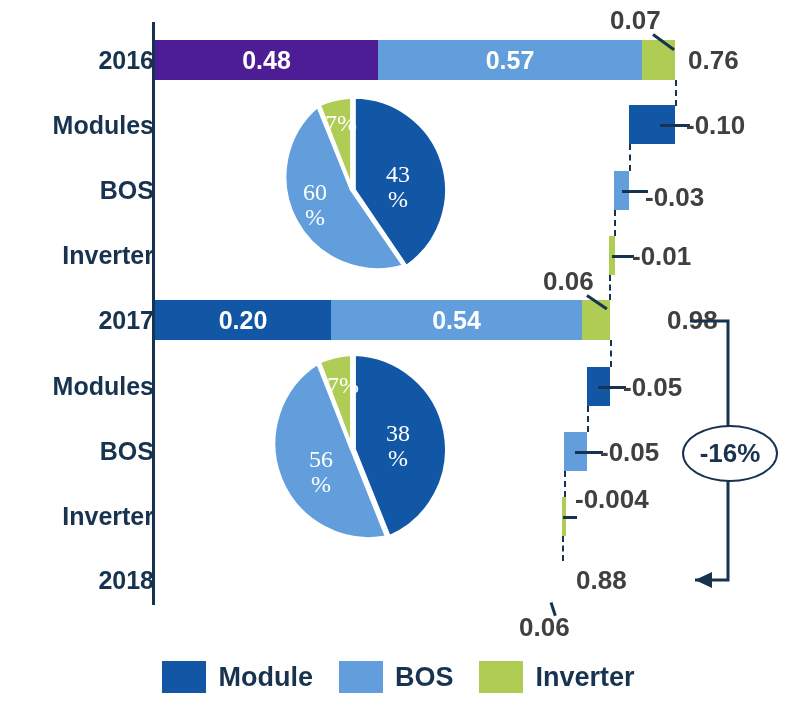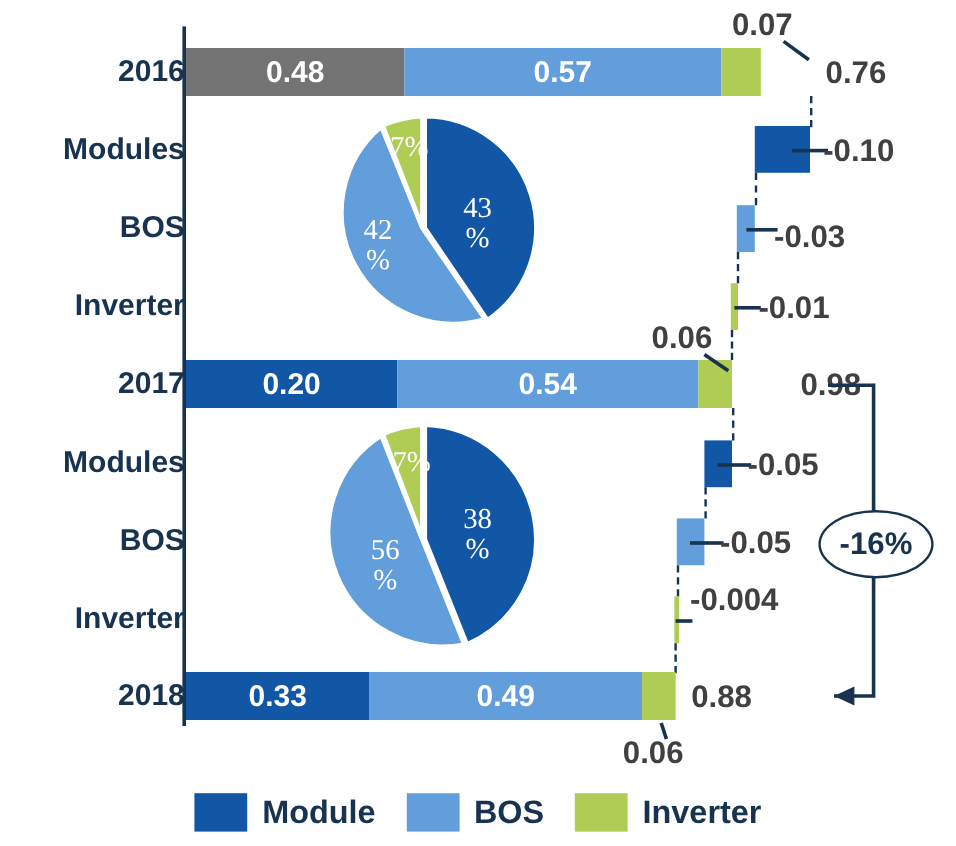--- a/index.html
+++ b/index.html
@@ -166,21 +166,21 @@
   <div class="cat-label" style="top:125px">Modules</div>
   <div class="cat-label" style="top:190px">BOS</div>
   <div class="cat-label" style="top:255px">Inverter</div>
   <div class="cat-label" style="top:320px">2017</div>
   <div class="cat-label" style="top:386px">Modules</div>
   <div class="cat-label" style="top:451px">BOS</div>
   <div class="cat-label" style="top:516px">Inverter</div>
   <div class="cat-label" style="top:580px">2018</div>
 
   <div class="stack-bar" style="left:155px; top:60px; width:520px;">
-    <div class="seg" style="width:182px; background:#737373;">0.48</div>
+    <div class="seg" style="width:223px; background:#4c1d95;">0.48</div>
     <div class="seg" style="width:264px; background:#629EDB;">0.57</div>
     <div class="seg" style="width:33px; background:#AFCC55;"></div>
   </div>
 
   <div class="val-label" style="left:610px; top:20px;">0.07</div>
   <div class="leader-slant" style="left:653px; top:33px; width:26px; transform:rotate(36deg);"></div>
 
   <div class="val-label" style="left:688px; top:60px;">0.76</div>
 
   <div class="connector" style="left:675px; top:80px; height:26px;"></div>
@@ -219,25 +219,20 @@
   <div class="wf-bar" style="left:564px; top:432px; width:23px; height:39px; background:#629EDB;"></div>
   <div class="leader" style="left:575px; top:451px; width:28px;"></div>
   <div class="val-label" style="left:600px; top:452px;">-0.05</div>
   <div class="connector" style="left:564px; top:471px; height:26px;"></div>
 
   <div class="wf-bar" style="left:562px; top:497px; width:4px; height:39px; background:#AFCC55;"></div>
   <div class="leader" style="left:563px; top:516px; width:14px;"></div>
   <div class="val-label" style="left:575px; top:499px;">-0.004</div>
   <div class="connector" style="left:562px; top:536px; height:25px;"></div>
 
-  <div class="stack-bar" style="left:155px; top:580px; width:408px;">
-    <div class="seg" style="width:153px; background:#1157A5;">0.33</div>
-    <div class="seg" style="width:227px; background:#629EDB;">0.49</div>
-    <div class="seg" style="width:28px; background:#AFCC55;"></div>
-  </div>
   <div class="leader-slant" style="left:551px; top:601px; width:14px; transform:rotate(72deg);"></div>
   <div class="val-label" style="left:519px; top:627px;">0.06</div>
   <div class="val-label" style="left:576px; top:580px;">0.88</div>
 
   <svg style="position:absolute; left:660px; top:300px; width:137px; height:300px; overflow:visible;" viewBox="0 0 137 300">
 
     <path d="M 30 21 L 68 21 L 68 280 L 35 280" fill="none" stroke="#17334f" stroke-width="3"></path>
 
     <polygon points="35,280 52,272 52,288" fill="#17334f"></polygon>
   </svg>
@@ -247,21 +242,21 @@
     <svg viewBox="0 0 200 200" style="width:200px; height:190px;">
 
       <path d="M 101 100 L 101 2 A 98 98 0 0 1 156 181 Z" fill="#1157A5" stroke="#ffffff" stroke-width="4"></path>
 
       <path d="M 99 100 L 154 180 A 98 98 0 0 1 63 11 Z" fill="#629EDB" stroke="#ffffff" stroke-width="4"></path>
 
       <path d="M 99 100 L 64 10 A 98 98 0 0 1 99 2 Z" fill="#AFCC55" stroke="#ffffff" stroke-width="4"></path>
     </svg>
     <div class="pie-label" style="left:145px; top:92px;">43
 %</div>
-    <div class="pie-label" style="left:62px; top:110px;">42
+    <div class="pie-label" style="left:62px; top:110px;">60
 %</div>
     <div class="pie-label" style="left:88px; top:29px;">7%</div>
   </div>
 
   <div class="pie-wrap" style="left:253px; top:352px; width:200px; height:195px;">
     <svg viewBox="0 0 200 200" style="width:200px; height:195px;">
 
       <path d="M 101 100 L 101 2 A 98 98 0 0 1 137 190 Z" fill="#1157A5" stroke="#ffffff" stroke-width="4"></path>
 
       <path d="M 99 100 L 135 190 A 98 98 0 0 1 64 11 Z" fill="#629EDB" stroke="#ffffff" stroke-width="4"></path>

